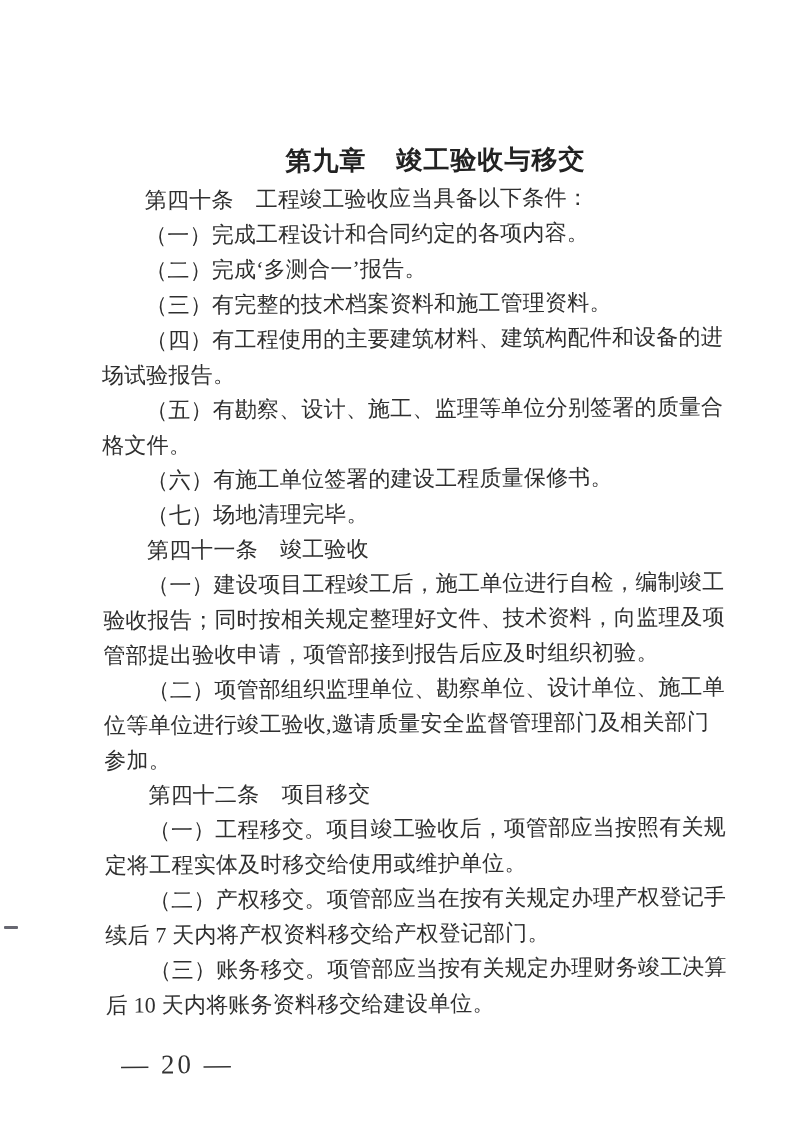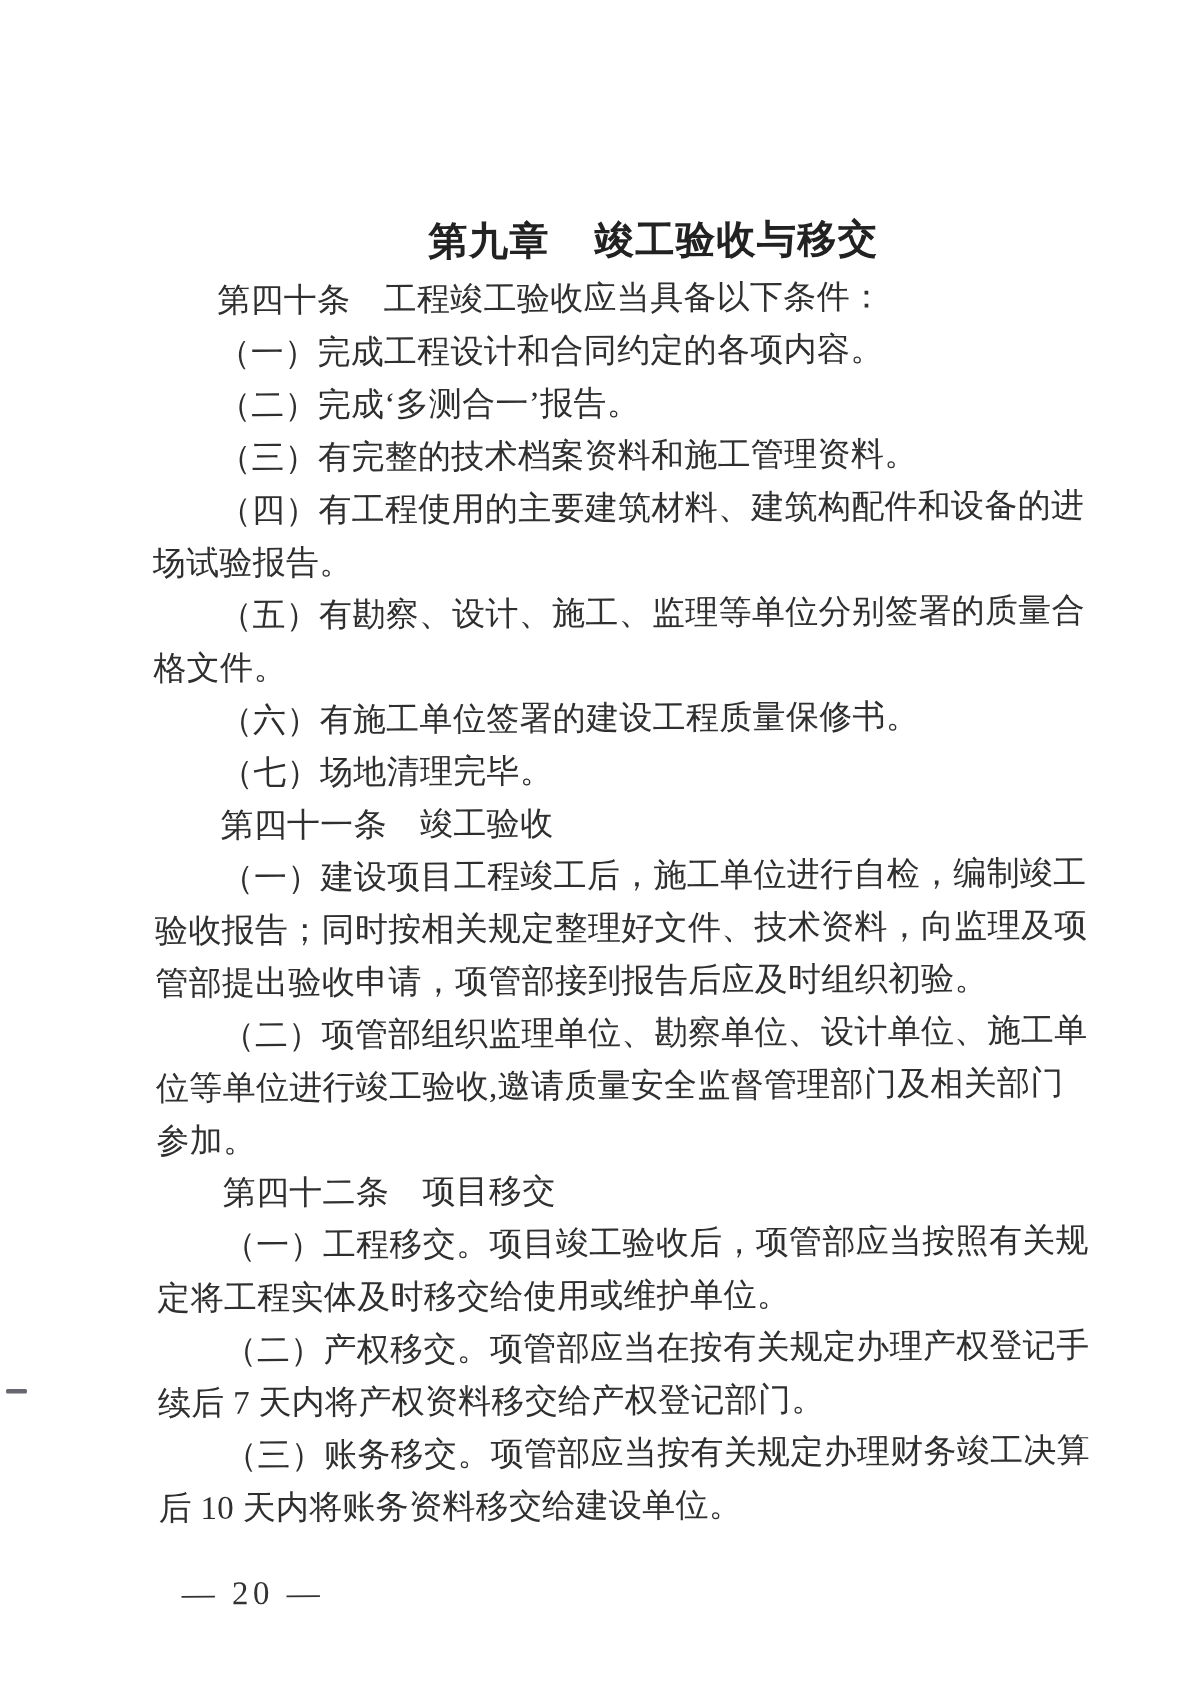--- a/index.html
+++ b/index.html
@@ -38,21 +38,21 @@
   }
   .text-line {
     height: 35px;
     line-height: 35px;
     white-space: nowrap;
   }
   .text-line.indent { padding-left: 44px; }
   .page-number {
     position: absolute;
     left: 118px; top: 1048px;
-    font-size: 22px;
+    font-size: 27px;
     letter-spacing: 3px;
     color: #333333;
     white-space: nowrap;
   }
   .scan-artifact {
     position: absolute;
     left: 4px; top: 926px;
     width: 14px; height: 3px;
     background: #4c4c58;
     border-radius: 1px;

